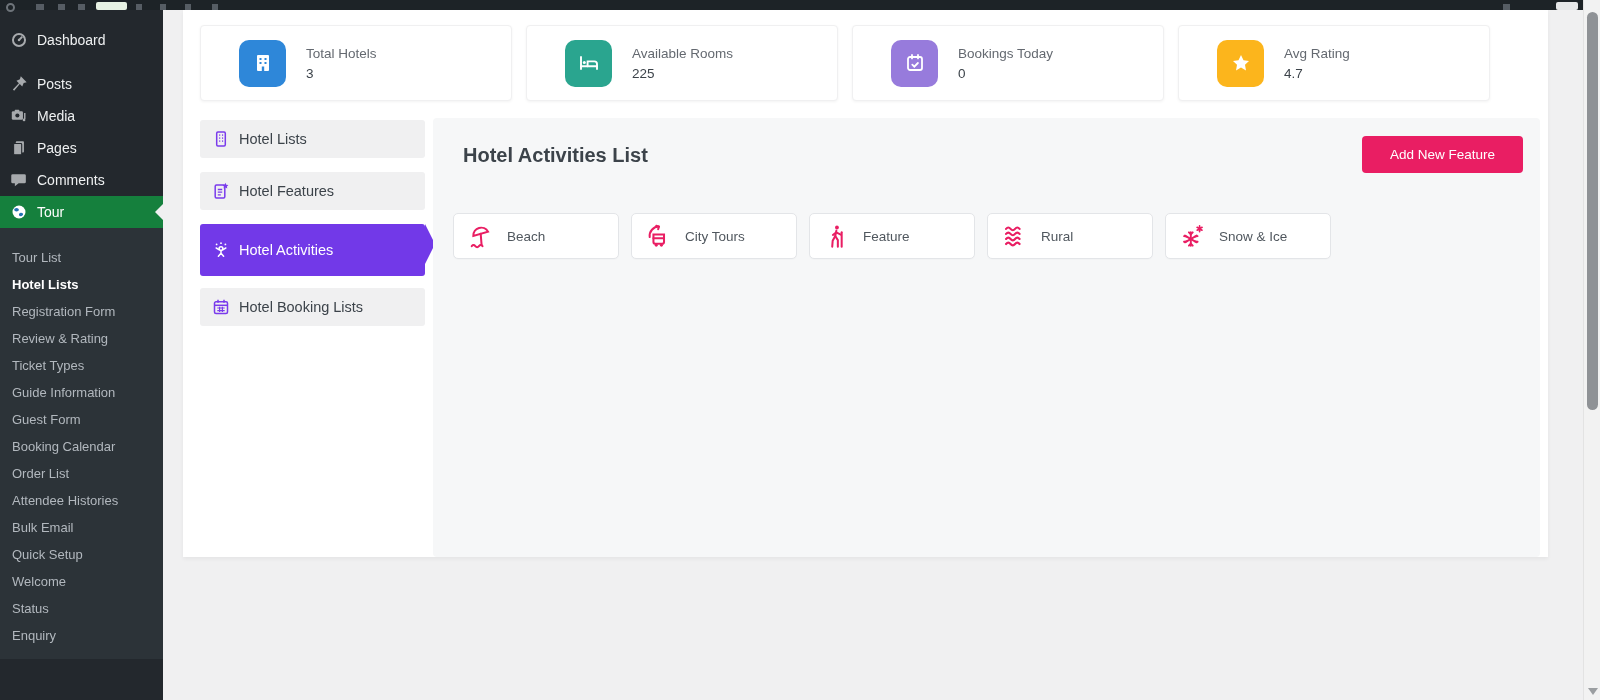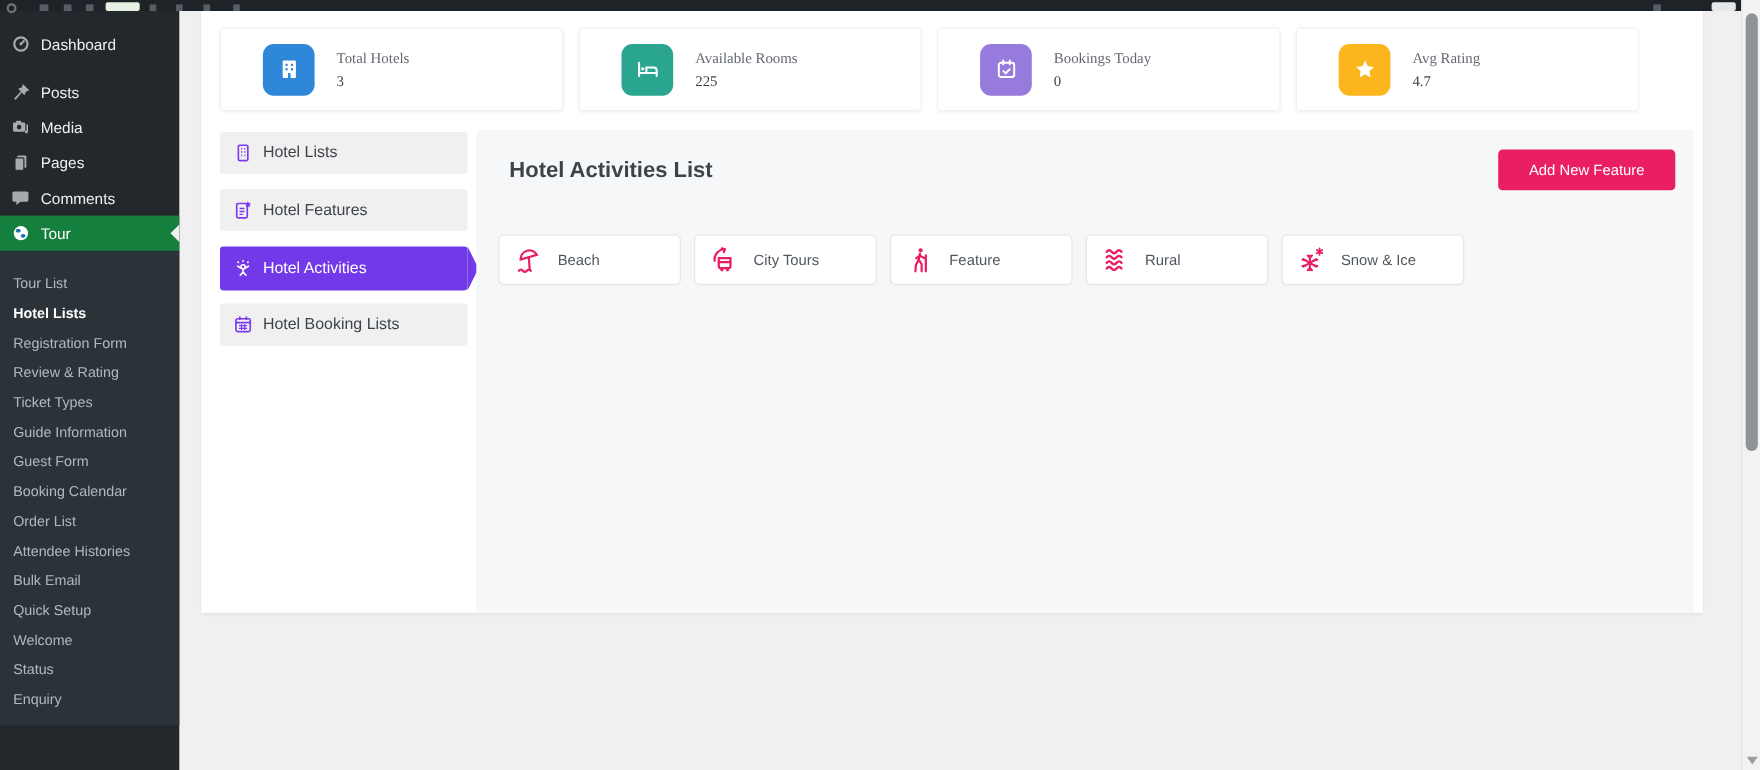--- a/index.html
+++ b/index.html
@@ -34,30 +34,30 @@
   }
   .submenu { list-style:none; background:#2c3338; padding:16px 0 10px; }
   .submenu li { padding:6px 12px; font-size:13px; color:#b2b8be; cursor:pointer; }
   .submenu li.current { color:#fff; font-weight:bold; }
 
   
   .wrapper { position:absolute; left:183px; top:10px; width:1365px; height:547px; background:#fff; box-shadow:0 2px 4px rgba(0,0,0,.05); z-index:5; }
 
   
   .stats { position:absolute; left:17px; top:15px; display:flex; gap:14px; }
-  .stat-card { width:312px; height:76px; background:#fff; border:1px solid #f0f0f1; border-radius:4px; box-shadow:0 1px 3px rgba(0,0,0,.05); display:flex; align-items:center; gap:20px; padding-left:38px;font-family:Liberation Serif, serif; }
+  .stat-card { width:312px; height:76px; background:#fff; border:1px solid #f0f0f1; border-radius:4px; box-shadow:0 1px 3px rgba(0,0,0,.05); display:flex; align-items:center; gap:20px; padding-left:38px; }
   .stat-icon { width:47px; height:47px; border-radius:10px; display:flex; align-items:center; justify-content:center; }
   .stat-label { font-size:13.5px; color:#646970; }
   .stat-value { font-size:13.5px; color:#3c434a; margin-top:5px; }
 
   
   .tabcol { position:absolute; left:17px; top:110px; width:225px; }
   .tab { display:flex; align-items:center; gap:9px; height:38px; padding-left:12px; margin-bottom:14px; background:#f0f0f1; border-radius:3px; font-size:14.5px; color:#3c434a; cursor:pointer; }
   .tab .ticon { width:18px; height:18px; color:#7a3bec; display:flex; }
-  .tab.active { background:#7239e8; color:#fff; position:relative; height:40px; margin-top:4px; margin-bottom:12px; }
+  .tab.active { background:#7239e8; color:#fff; position:relative; height:52px; margin-top:4px; margin-bottom:12px; }
   .tab.active .ticon { color:#fff; }
   .tab.active::after { content:""; position:absolute; right:-10px; top:0; border-top:20px solid transparent; border-bottom:20px solid transparent; border-left:10px solid #7239e8; }
 
   
   .panel { position:absolute; left:250px; top:108px; width:1107px; height:439px; background:#f6f7f8; border-radius:4px; }
   .panel-title { position:absolute; left:30px; top:26px; font-size:20px; font-weight:bold; color:#3c434a; }
   .add-btn { position:absolute; right:17px; top:18px; background:#e91e63; color:#fff; border:none; border-radius:4px; font-size:13.5px; font-family:inherit; padding:11px 28px; cursor:pointer; }
   .activities { position:absolute; left:20px; top:95px; display:flex; gap:12px; }
   .act-card { width:166px; height:46px; background:#fff; border:1px solid #e3e5e8; border-radius:5px; display:flex; align-items:center; gap:13px; padding-left:13px; box-shadow:0 1px 1px rgba(0,0,0,.02); cursor:pointer; }
   .act-icon { width:27px; height:27px; color:#e91e63; display:flex; }

